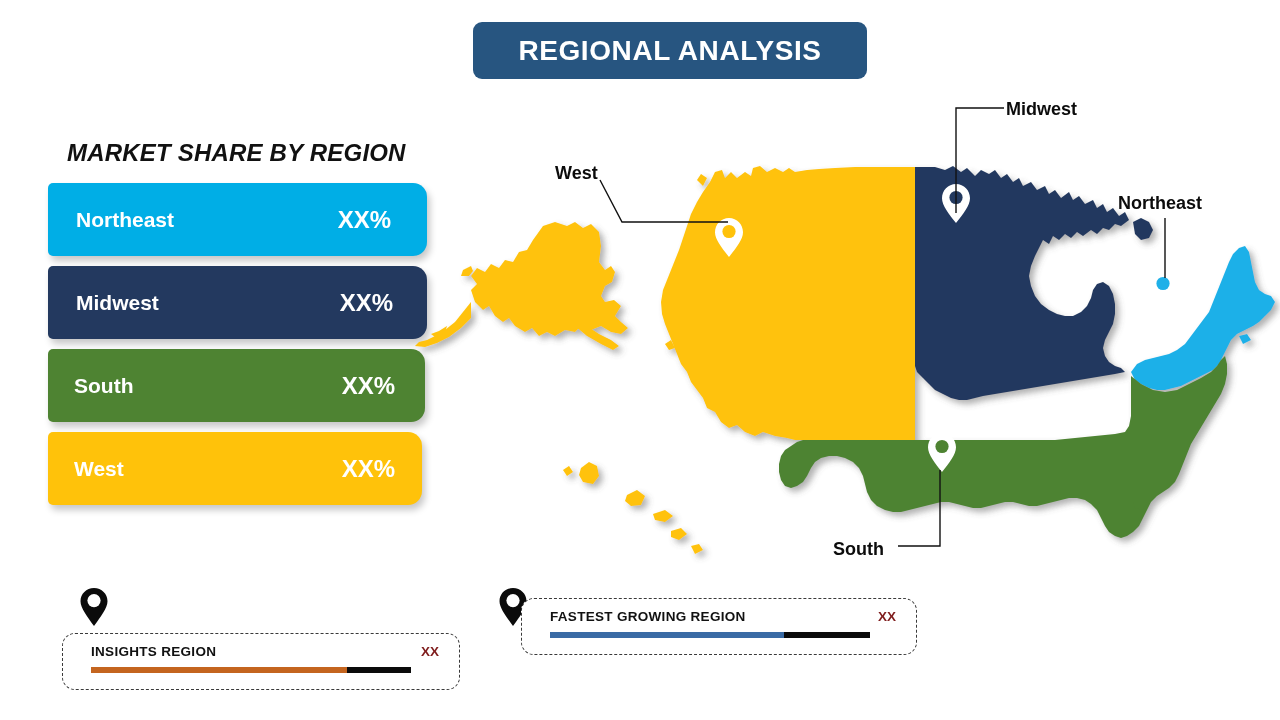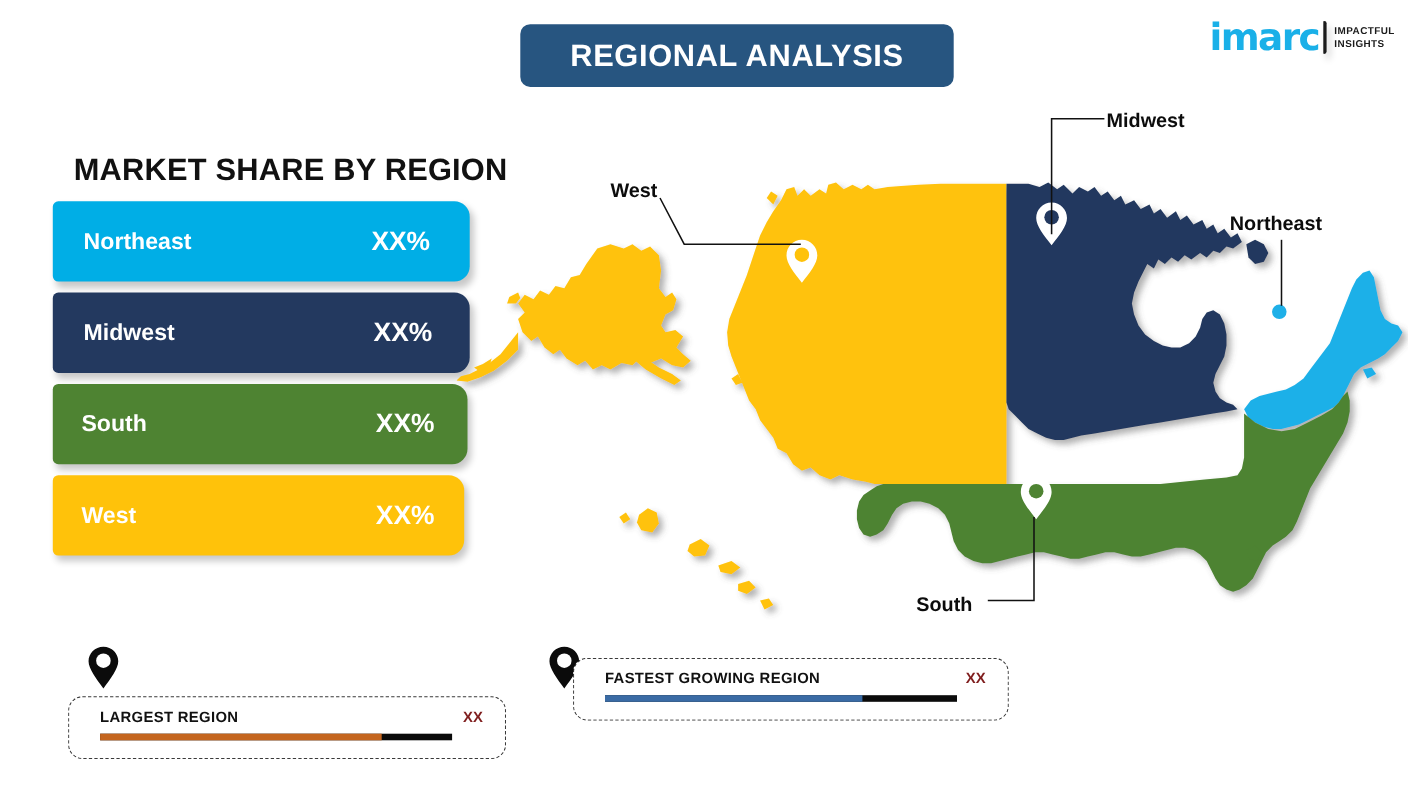--- a/index.html
+++ b/index.html
@@ -30,22 +30,22 @@
     line-height:34px;font-family:"DejaVu Sans",sans-serif;
   }
   .logo .bar{width:3px;height:30px;background:#1b1b1b;margin:0 7px 0 4px;}
   .logo .tag{display:flex;flex-direction:column;justify-content:center;}
   .logo .tag span{
     font-size:9px;font-weight:bold;color:#1b1b1b;letter-spacing:.4px;line-height:12px;
   }
 
   
   .panel-title{
-    position:absolute;left:67px;top:139px;font-size:28px;font-weight:bold;color:#111;
-    letter-spacing:.2px;white-space:nowrap;
+    position:absolute;left:67px;top:139px;font-size:24px;font-weight:bold;color:#111;
+    letter-spacing:.2px;white-space:nowrap;font-style:italic;
   }
   .bars{position:absolute;left:48px;top:183px;width:400px;}
   .bar{
     position:relative;height:73px;margin-bottom:10px;
     border-radius:5px 14px 14px 5px;
     display:flex;align-items:center;
     box-shadow:3px 5px 7px rgba(0,0,0,.22);
   }
   .bar .lbl{
     color:#ffffff;font-size:21px;font-weight:bold;margin-left:28px;white-space:nowrap;
@@ -93,28 +93,20 @@
 </style>
 </head>
 <body>
 
 <div class="stage">
 
   <div class="title-banner" style="background: rgb(39, 85, 128);">
     <div class="tt">REGIONAL ANALYSIS</div>
   </div>
 
-  <div class="logo">
-    <div class="word" style="color: rgb(26, 176, 232);">imarc</div>
-    <div class="bar"></div>
-    <div class="tag">
-      <span>IMPACTFUL</span>
-      <span>INSIGHTS</span>
-    </div>
-  </div>
 
   <div class="panel-title">MARKET SHARE BY REGION</div>
 
   <div class="bars">
 
     <div class="bar b0" id="bar0" style="background: rgb(0, 174, 230);">
       <span class="lbl">Northeast</span>
       <span class="val">XX%</span>
     </div>
 
@@ -135,21 +127,21 @@
   </div>
 
   <div class="pin-black" style="left:79px;top:587px;">
     <svg width="30" height="40" viewBox="0 0 30 40">
       <path d="M15 1 C7.3 1 1.5 7 1.5 14.2 C1.5 21 8.5 30 15 39 C21.5 30 28.5 21 28.5 14.2 C28.5 7 22.7 1 15 1 Z" fill="#0b0b0b"></path>
       <circle cx="15" cy="13.6" r="6.6" fill="#ffffff"></circle>
     </svg>
   </div>
   <div class="statbox" style="left:62px;top:633px;width:396px;">
     <div class="row">
-      <span class="name">LARGEST REGION</span>
+      <span class="name">INSIGHTS REGION</span>
       <span class="xx">XX</span>
     </div>
     <div class="track" id="track0" style="width: 320px; background: rgb(11, 11, 11);">
       <div class="fill" id="fill0" style="width: 80%; background: rgb(196, 101, 31);"></div>
     </div>
   </div>
 
   <div class="pin-black" style="left:498px;top:587px;">
     <svg width="30" height="40" viewBox="0 0 30 40">
       <path d="M15 1 C7.3 1 1.5 7 1.5 14.2 C1.5 21 8.5 30 15 39 C21.5 30 28.5 21 28.5 14.2 C28.5 7 22.7 1 15 1 Z" fill="#0b0b0b"></path>

